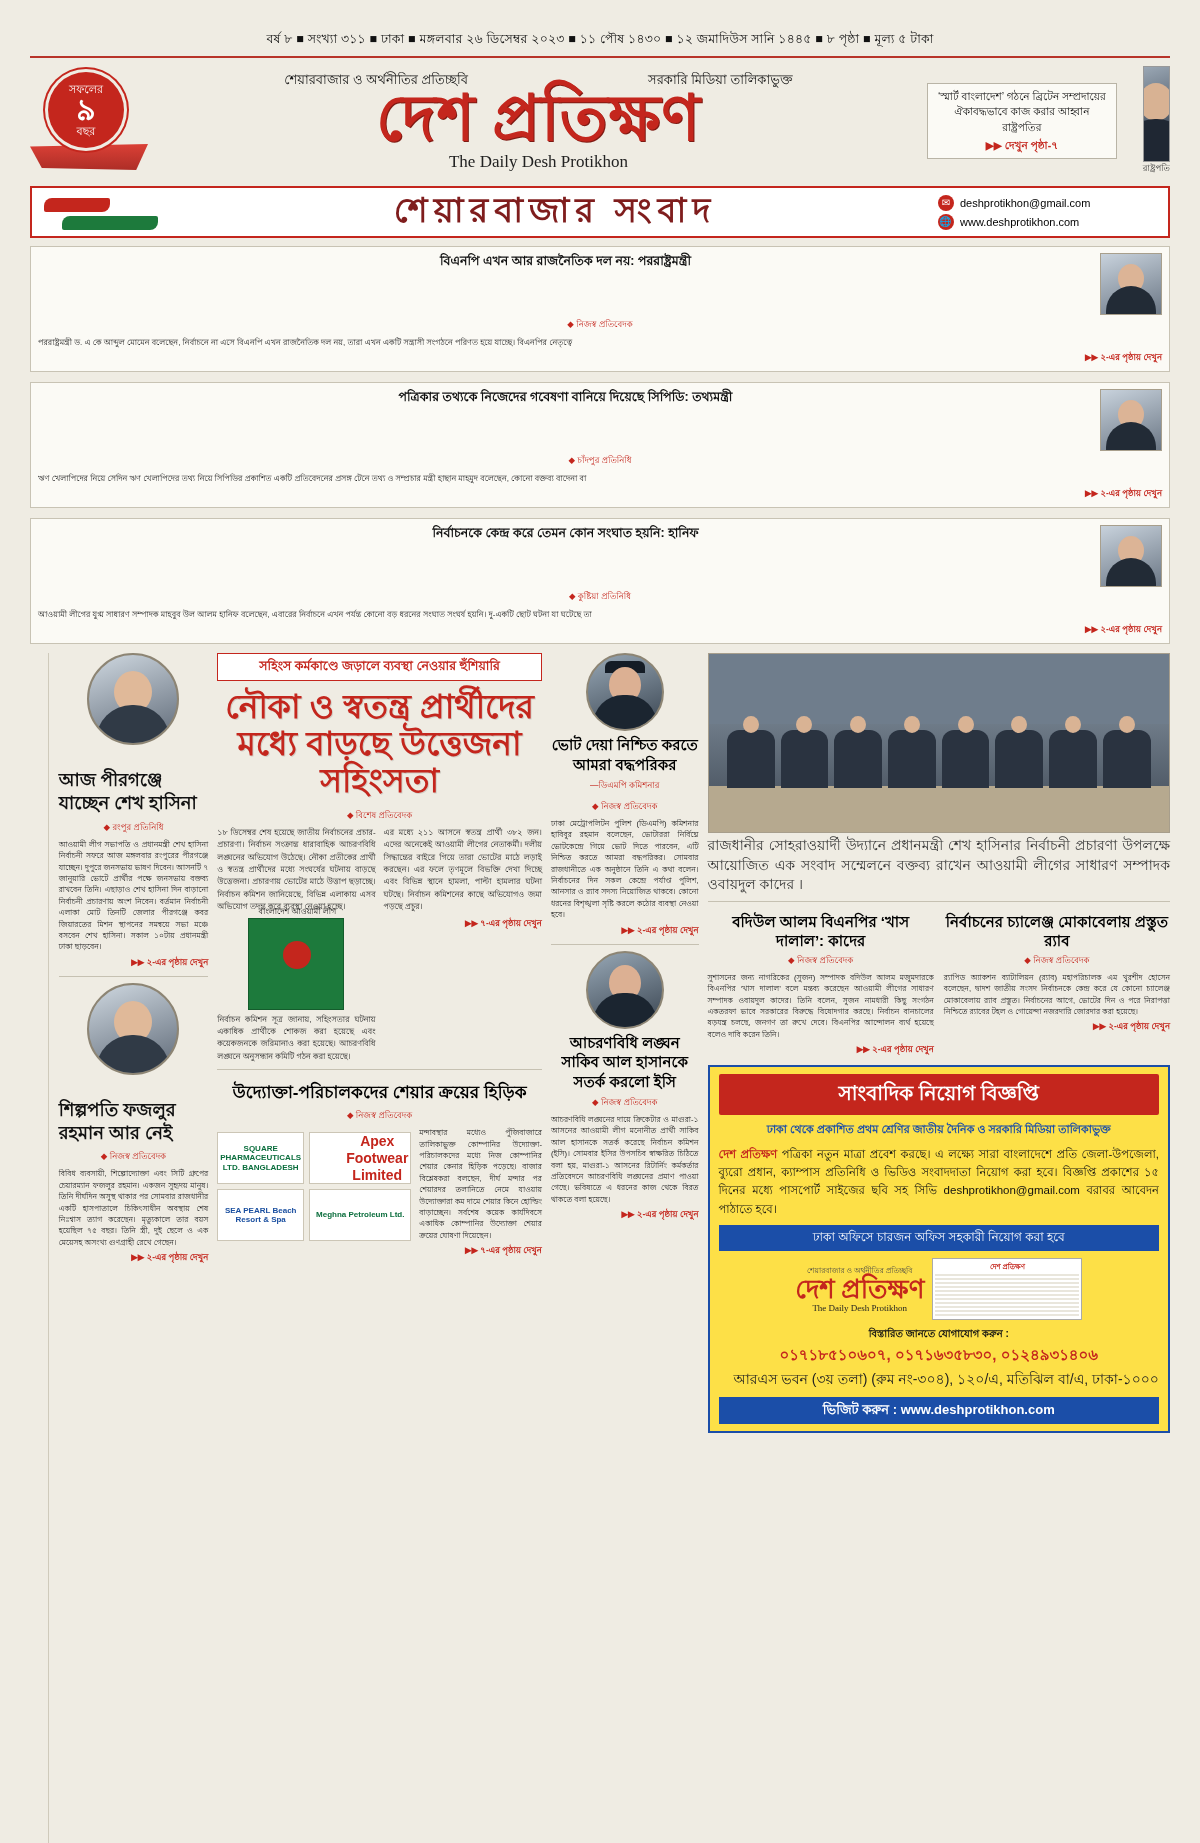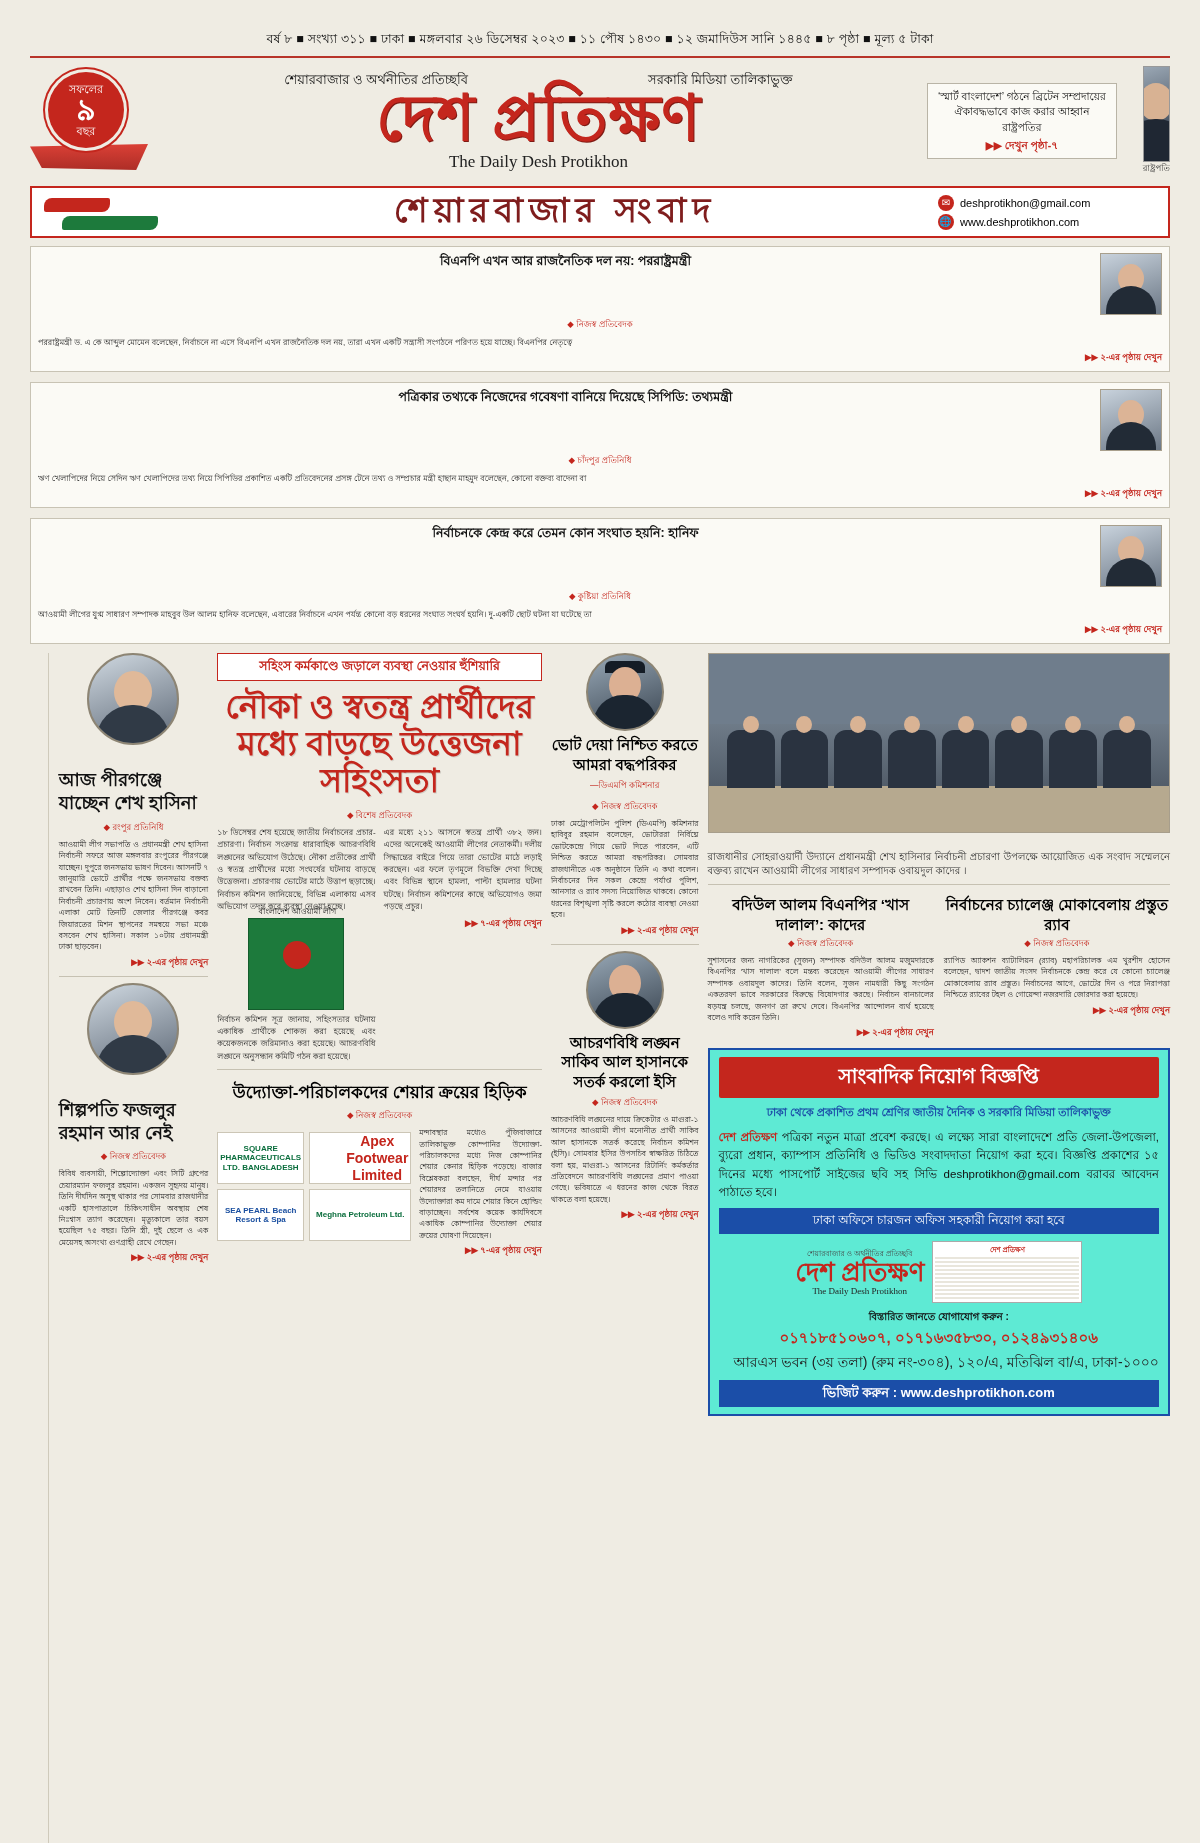--- a/index.html
+++ b/index.html
@@ -176,39 +176,39 @@
   .photo-wide .table { position:absolute; left:0; bottom:0; width:100%; height:46px; background:#b6a98f; }
   .photo-wide .row { position:absolute; left:4%; bottom:44px; width:92%; height:58px; display:flex; gap:6px; }
   .photo-wide .row i {
     flex:1; background:#2a3340; border-radius:12px 12px 0 0; position:relative;
   }
   .photo-wide .row i:after {
     content:""; position:absolute; left:50%; top:-14px; transform:translateX(-50%);
     width:16px; height:17px; border-radius:50%; background:#d9b394;
   }
   .photo-wide .back { position:absolute; left:0; top:0; width:100%; height:70px; background:#6f7d8c; }
-  .caption { font-size:10px; line-height:1.4; color:#333; margin-top:17px; text-align:justify; }
+  .caption { font-size:14px; line-height:1.4; color:#333; margin-top:3px; text-align:justify; }
 
   .speaker {
     width:78px; height:78px; border-radius:50%; margin:0 auto; overflow:hidden;
     border:2px solid #8d8574; position:relative; background:linear-gradient(160deg,#97a7b5,#394450);
   }
   .speaker .head { position:absolute; left:50%; top:12px; transform:translateX(-50%); width:32px; height:36px; border-radius:50%; background:#dcb093; }
   .speaker .cap2 { position:absolute; left:50%; top:6px; transform:translateX(-50%); width:40px; height:12px; border-radius:6px 6px 0 0; background:#141c26; }
   .speaker .body { position:absolute; left:50%; bottom:0; transform:translateX(-50%); width:64px; height:34px; border-radius:30px 30px 0 0; background:#1b2530; }
 
   .mid-head { font-size:17px; font-weight:bold; text-align:center; line-height:1.3; margin:6px 0 2px; }
   .sub-head { font-size:15px; font-weight:bold; text-align:center; line-height:1.3; margin:4px 0 2px; }
 
   .two-sub { display:flex; gap:10px; }
   .two-sub > div { flex:1; }
 
   
   .recruit {
-    border:2px solid #1b4ea8; background:#5eead4; padding:7px 9px; margin-top:8px;
+    border:2px solid #1b4ea8; background:#fde047; padding:7px 9px; margin-top:8px;
   }
   .recruit-title {
     background:#c4261d; color:#fff; font-size:20px; font-weight:bold;
     text-align:center; padding:4px; border-radius:2px;
   }
   .recruit-lead { font-size:11px; font-weight:bold; color:#1b4ea8; text-align:center; line-height:1.4; margin:7px 0; }
   .recruit-body { font-size:11.5px; line-height:1.6; text-align:justify; color:#111; }
   .recruit-body b { color:#c4261d; }
   .recruit-strip { background:#1b4ea8; color:#fff; font-size:12px; text-align:center; padding:3px; margin:7px 0; }
   .recruit-logo {

